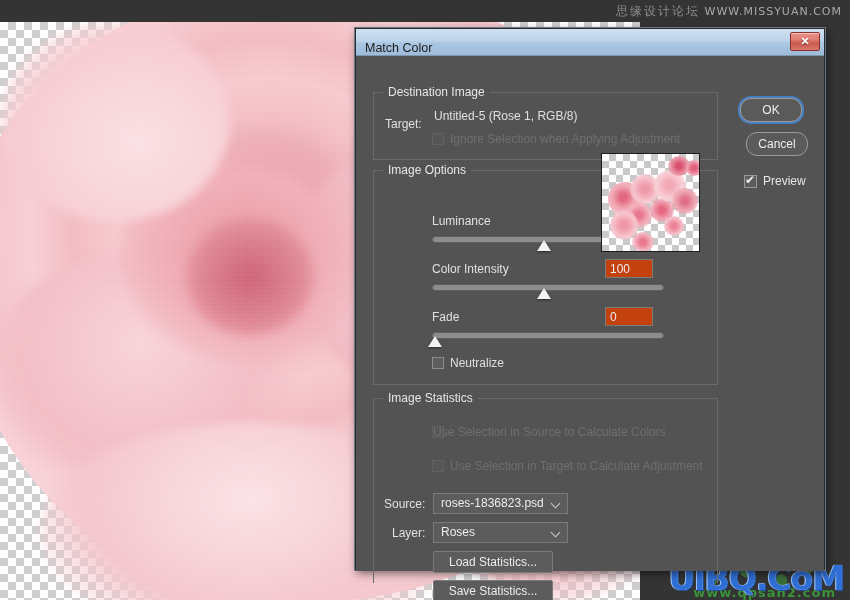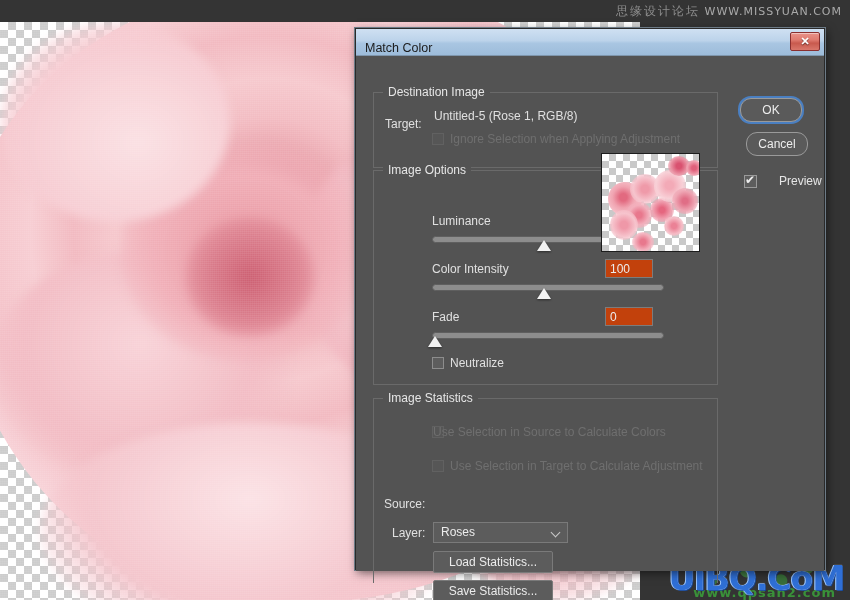--- a/index.html
+++ b/index.html
@@ -150,21 +150,21 @@
   .group-legend {
     position: absolute;
     top: -8px; left: 9px;
     background: #535353;
     padding: 0 5px;
     font-size: 12px;
     color: #e6e6e6;
     white-space: nowrap;
   }
 
-  #grp-destination { left: 17px; top: 36px; width: 345px; height: 76px; }
+  #grp-destination { left: 17px; top: 36px; width: 345px; height: 68px; }
   #grp-options     { left: 17px; top: 114px; width: 345px; height: 215px; }
   #grp-statistics  { left: 17px; top: 342px; width: 345px; height: 185px;
                      border-bottom: none; }
 
   .lbl { position: absolute; font-size: 12px; color: #e0e0e0; white-space: nowrap; }
   .lbl-dim { color: #6f6f6f; }
 
   
   .cb {
     position: absolute;
@@ -255,21 +255,21 @@
     border-radius: 11px;
     background: #5a5a5a;
     border: 1px solid #9a9a9a;
     box-sizing: border-box;
     color: #ededed; font-size: 12px;
     display: flex; align-items: center; justify-content: center;
     cursor: pointer;
   }
   #btn-ok { left: 384px; top: 42px; box-shadow: 0 0 0 2px #4a7fc1; }
   #btn-cancel { left: 390px; top: 76px; }
-  #preview-row { position: absolute; left: 388px; top: 118px; display: flex; align-items: center; gap: 22px; }
+  #preview-row { position: absolute; left: 388px; top: 118px; display: flex; align-items: center; gap: 6px; }
   #preview-row .lbl2 { font-size: 12px; color: #e6e6e6; }
   #preview-cb {
     position: relative; width: 13px; height: 13px;
     border: 1px solid #9a9a9a; background: #5d5d5d; box-sizing: border-box;
   }
   #preview-cb::after {
     content: "\2714";
     position: absolute; left: 0px; top: -3px;
     font-size: 12px; color: #efefef; line-height: 15px;
   }
@@ -364,20 +364,24 @@
         <div class="group-legend">Image Statistics</div>
       </div>
 
       <div class="cb dim" style="left:76px; top:370px;"></div>
       <div class="lbl lbl-dim" style="left:77px; top:369px;">Use Selection in Source to Calculate Colors</div>
 
       <div class="cb dim" style="left:76px; top:404px;"></div>
       <div class="lbl lbl-dim" style="left:94px; top:403px;">Use Selection in Target to Calculate Adjustment</div>
 
       <div class="lbl" style="left:28px; top:441px;">Source:</div>
+      <div class="combo" style="left:77px; top:437px; width:135px;">
+        <span>roses-1836823.psd</span>
+        <span class="caret"></span>
+      </div>
 
       <div class="lbl" style="left:36px; top:470px;">Layer:</div>
       <div class="combo" style="left:77px; top:466px; width:135px;">
         <span>Roses</span>
         <span class="caret"></span>
       </div>
 
       <div class="pbtn" style="left:77px; top:495px; width:120px;">Load Statistics...</div>
       <div class="pbtn" style="left:77px; top:524px; width:120px;">Save Statistics...</div>
 

